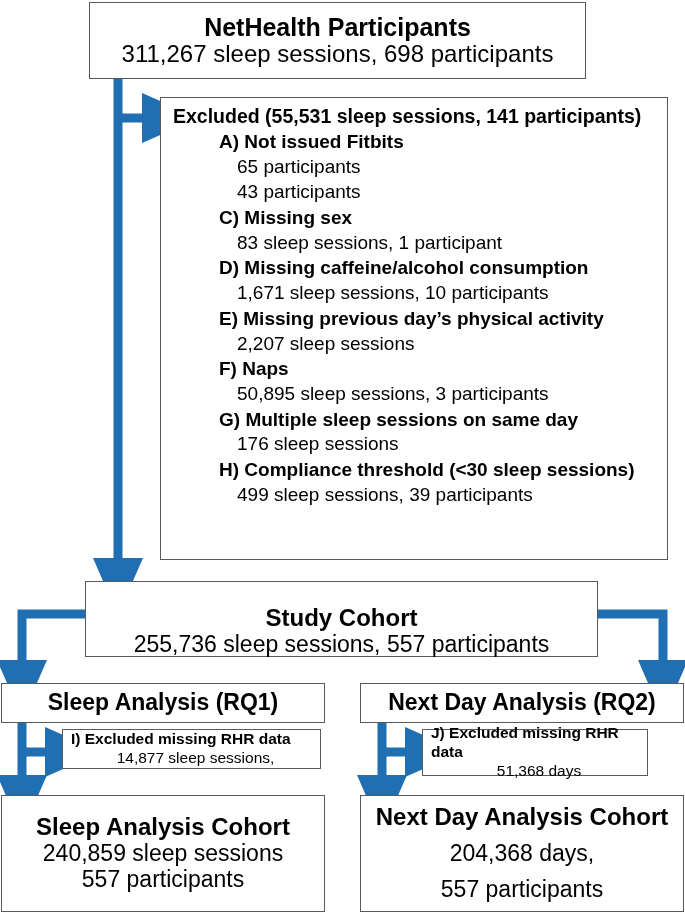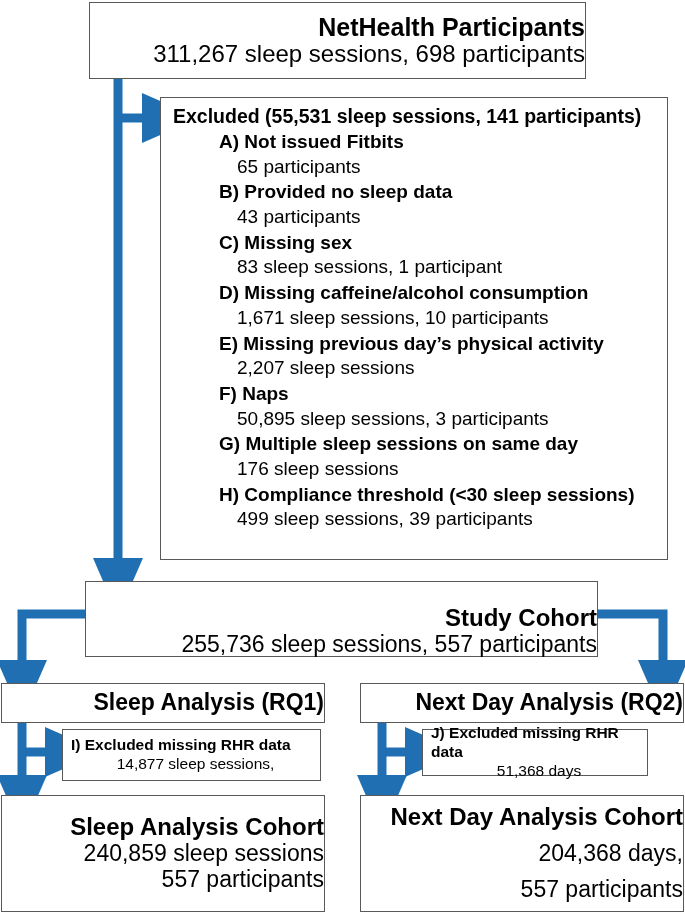--- a/index.html
+++ b/index.html
@@ -21,21 +21,21 @@
   }
   .box {
     position: absolute;
     box-sizing: border-box;
     border: 1.5px solid #595959;
     background: #ffffff;
     display: flex;
     flex-direction: column;
     justify-content: center;
   }
-  .ctr { text-align: center; align-items: flex-end; }
+  .ctr { text-align: center; }
   .ttl {
     font-weight: bold;
     line-height: 1.12;
   }
   .sub {
     font-weight: normal;
     line-height: 1.12;
   }
 
   
@@ -73,21 +73,21 @@
   #box-study { left: 85px; top: 581px; width: 513px; height: 76px; }
   #box-study .ttl { font-size: 24px; margin-top: 24px; }
   #box-study .sub { font-size: 23px; }
 
   
   #box-rq1 { left: 1px; top: 683px; width: 324px; height: 40px; }
   #box-rq2 { left: 360px; top: 683px; width: 324px; height: 40px; }
   #box-rq1 .ttl, #box-rq2 .ttl { font-size: 23px; }
 
   
-  #box-excl-i { left: 62px; top: 729px; width: 259px; height: 52px; padding-left: 8px; }
+  #box-excl-i { left: 62px; top: 729px; width: 259px; height: 40px; padding-left: 8px; }
   #box-excl-j { left: 422px; top: 729px; width: 226px; height: 47px; padding-left: 8px; }
   .small-head {
     font-size: 15.5px;
     font-weight: bold;
     line-height: 1.22;
   }
   .small-sub {
     font-size: 15.5px;
     font-weight: normal;
     line-height: 1.22;
@@ -146,21 +146,20 @@
   </div>
 
   <div class="box" id="box-excluded">
     <div class="exc-head">Excluded (55,531 sleep sessions, 141 participants)</div>
 
     <div class="exc-item">
       <div class="exc-label">A) Not issued Fitbits</div>
       <div class="exc-value">65 participants</div>
     </div>
     <div class="exc-item">
-      <div class="exc-label">B) Provided no sleep data</div>
       <div class="exc-value">43 participants</div>
     </div>
     <div class="exc-item">
       <div class="exc-label">C) Missing sex</div>
       <div class="exc-value">83 sleep sessions, 1 participant</div>
     </div>
     <div class="exc-item">
       <div class="exc-label">D) Missing caffeine/alcohol consumption</div>
       <div class="exc-value">1,671 sleep sessions, 10 participants</div>
     </div>

